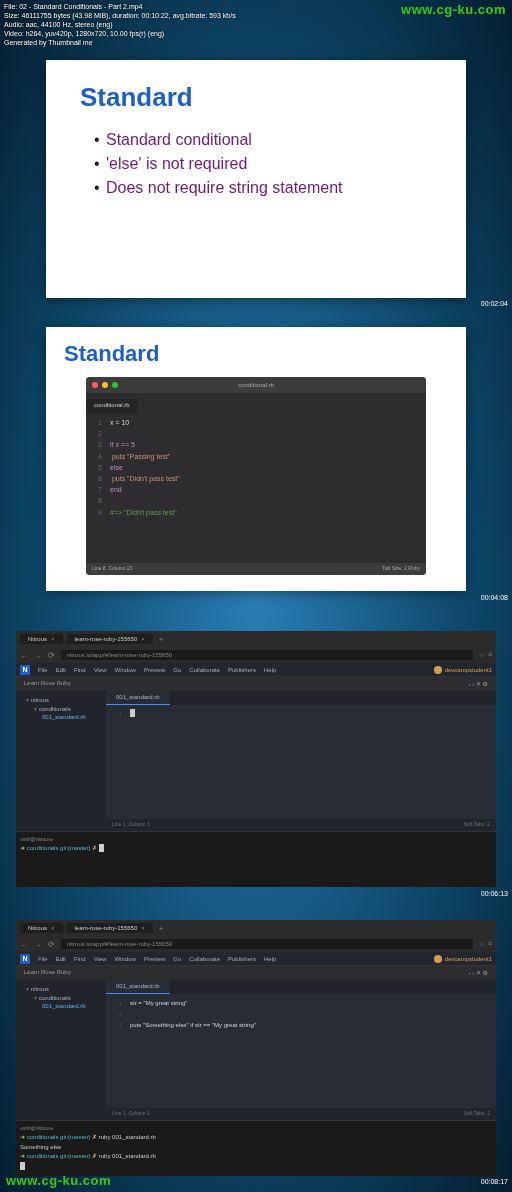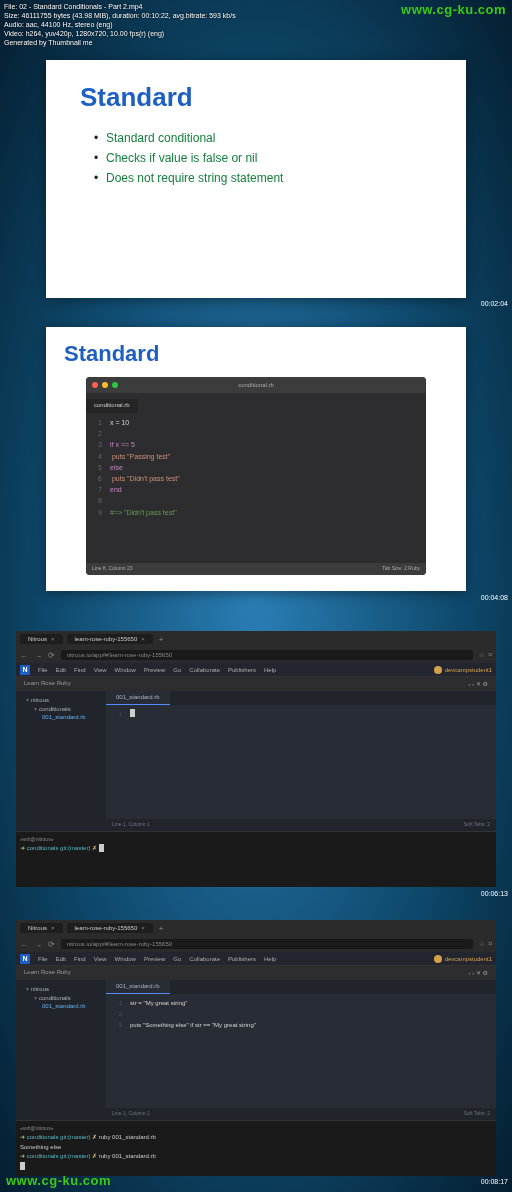--- a/index.html
+++ b/index.html
@@ -5,21 +5,21 @@
 *{margin:0;padding:0;box-sizing:border-box;font-family:Arial,sans-serif}
 body{width:512px;height:1192px;background:radial-gradient(ellipse at center,#2a7eb5 0%,#0d4668 60%,#051e30 100%);position:relative;overflow:hidden}
 .watermark-top{position:absolute;top:2px;right:6px;color:#3bc916;font-size:13px;font-weight:bold;letter-spacing:0.5px;z-index:100}
 .watermark-bottom{position:absolute;bottom:4px;left:6px;color:#3bc916;font-size:13px;font-weight:bold;letter-spacing:0.5px;z-index:100}
 .metadata{position:absolute;top:2px;left:4px;color:#fff;font-size:7px;line-height:1.3;z-index:50;text-shadow:0 0 2px #000}
 .timestamp{position:absolute;right:4px;color:#fff;font-size:7px}
 .slide{background:#fff;position:absolute;left:50%;transform:translateX(-50%);box-shadow:0 2px 12px rgba(0,0,0,0.4)}
 .slide1{top:60px;width:420px;height:238px;padding:22px 34px}
 .slide1 h1{color:#1e5fc4;font-size:26px;font-weight:bold;margin-bottom:18px}
 .slide1 ul{list-style:none;padding-left:14px}
-.slide1 li{color:#15803d;font-size:12px;margin-bottom:6px;position:relative;padding-left:12px}
+.slide1 li{color:#701a75;font-size:16px;margin-bottom:6px;position:relative;padding-left:12px}
 .slide1 li:before{content:"•";position:absolute;left:0;color:#222}
 .slide2{top:327px;width:420px;height:264px;padding:14px 18px}
 .slide2 h1{color:#1e5fc4;font-size:22px;font-weight:bold;margin-bottom:10px}
 .editor-window{background:#2d2d30;border-radius:4px;width:340px;height:198px;margin:0 auto;position:relative;overflow:hidden}
 .editor-titlebar{height:16px;background:#3c3c3c;display:flex;align-items:center;padding:0 6px;position:relative}
 .traffic-lights{display:flex;gap:4px}
 .tl{width:6px;height:6px;border-radius:50%}
 .tl-r{background:#ff5f56}.tl-y{background:#ffbd2e}.tl-g{background:#27c93f}
 .editor-title{position:absolute;left:50%;transform:translateX(-50%);color:#aaa;font-size:6px}
 .editor-tab{background:#252526;height:14px;color:#ccc;font-size:6px;padding:3px 8px;display:inline-block}
@@ -77,21 +77,21 @@
 
 <div class="timestamp" style="top:300px">00:02:04</div>
 <div class="timestamp" style="top:594px">00:04:08</div>
 <div class="timestamp" style="top:890px">00:06:13</div>
 <div class="timestamp" style="top:1178px">00:08:17</div>
 
 <div class="slide slide1">
   <h1>Standard</h1>
   <ul>
     <li>Standard conditional</li>
-    <li>Checks if value is false or nil</li>
+    <li>'else' is not required</li>
     <li>Does not require string statement</li>
   </ul>
 </div>
 
 <div class="slide slide2">
   <h1>Standard</h1>
   <div class="editor-window">
     <div class="editor-titlebar">
       <div class="traffic-lights">
         <div class="tl tl-r"></div>

